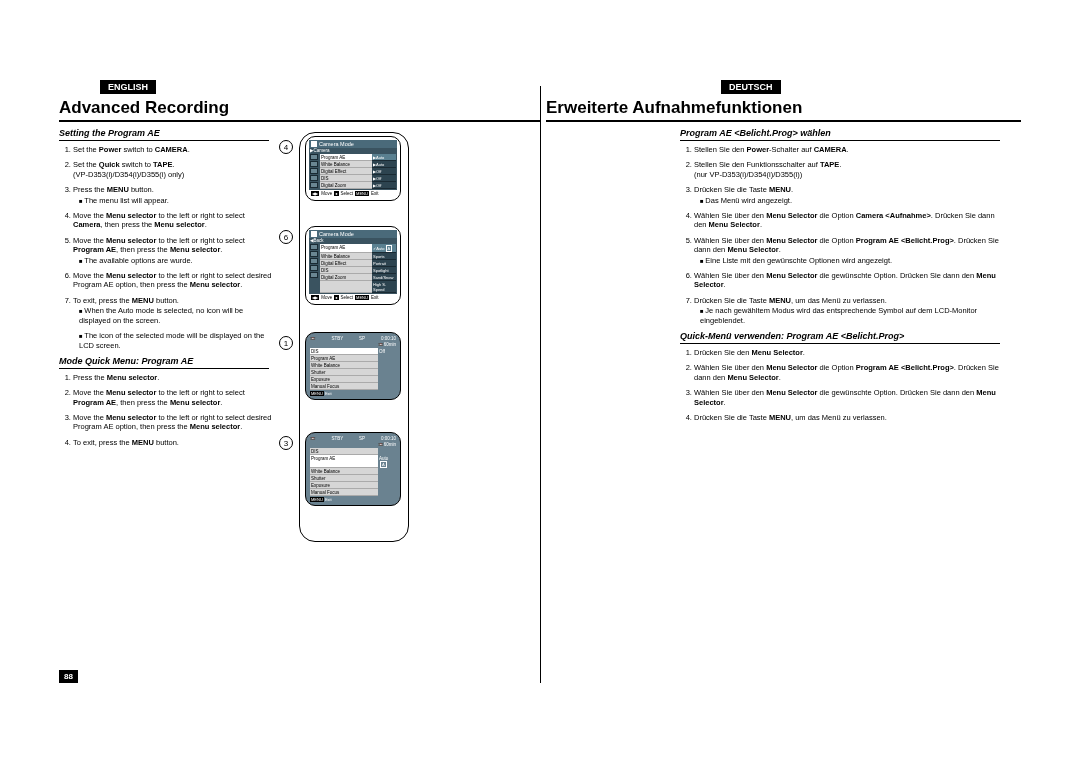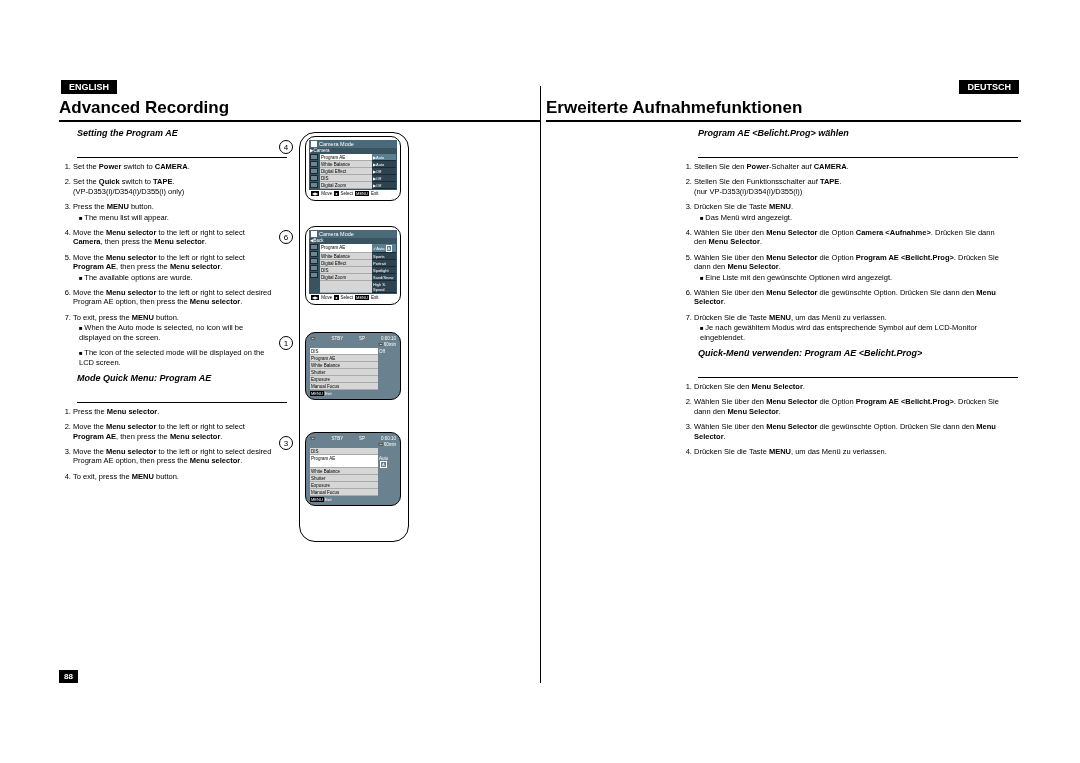--- a/index.html
+++ b/index.html
@@ -38,35 +38,36 @@
     justify-content: space-between;
     margin-bottom: 4px;
     padding: 0 2px;
   }
   .lang-tag {
     background: #000;
     color: #fff;
     font-size: 9px;
     font-weight: bold;
     padding: 2px 8px;
+    margin-left: 39px;
   }
   .title {
     font-size: 17px;
     font-weight: bold;
     border-bottom: 2px solid #000;
     padding-bottom: 2px;
     margin-bottom: 6px;
   }
   .section-head {
     font-size: 9px;
     font-weight: bold;
     font-style: italic;
     border-bottom: 1px solid #000;
-    padding-bottom: 19px;
-    margin: 6px 18px 4px;
+    padding-bottom: 2px;
+    margin: 6px 0 4px;
     width: 210px;
   }
   .section-head.wide { width: 320px; }
   ol.steps {
     list-style: decimal;
     font-size: 7.5px;
     margin: 0 0 0 14px;
     padding: 0;
     width: 200px;
   }
@@ -386,21 +387,21 @@
               <span class="l">Manual Focus</span>
               <span class="r"></span>
             </div>
         </div>
         <div class="mini2-foot"><span class="k">MENU</span> <span>Exit</span></div>
       </div>
     </div>
   </div>
 
   <div class="column col-right" style="padding-left:140px;">
-    <div class="lang-bar" style="justify-content:flex-end;">
+    <div class="lang-bar" style="">
       <span class="lang-tag">DEUTSCH</span>
     </div>
     <div class="title" style="margin-left:-134px;">Erweiterte Aufnahmefunktionen</div>
 
     <div class="section-head wide">Program AE &lt;Belicht.Prog&gt; wählen</div>
     <ol class="steps">
       <li><span>Stellen Sie den </span><b>Power</b><span>-Schalter auf </span><b>CAMERA</b><span>.</span></li>
       <li><span>Stellen Sie den Funktionsschalter auf </span><b>TAPE</b><span>.</span><br><span>(nur VP-D353(i)/D354(i)/D355(i))</span></li>
       <li><span>Drücken Sie die Taste </span><b>MENU</b><span>.</span>
         <ul class="sub">

